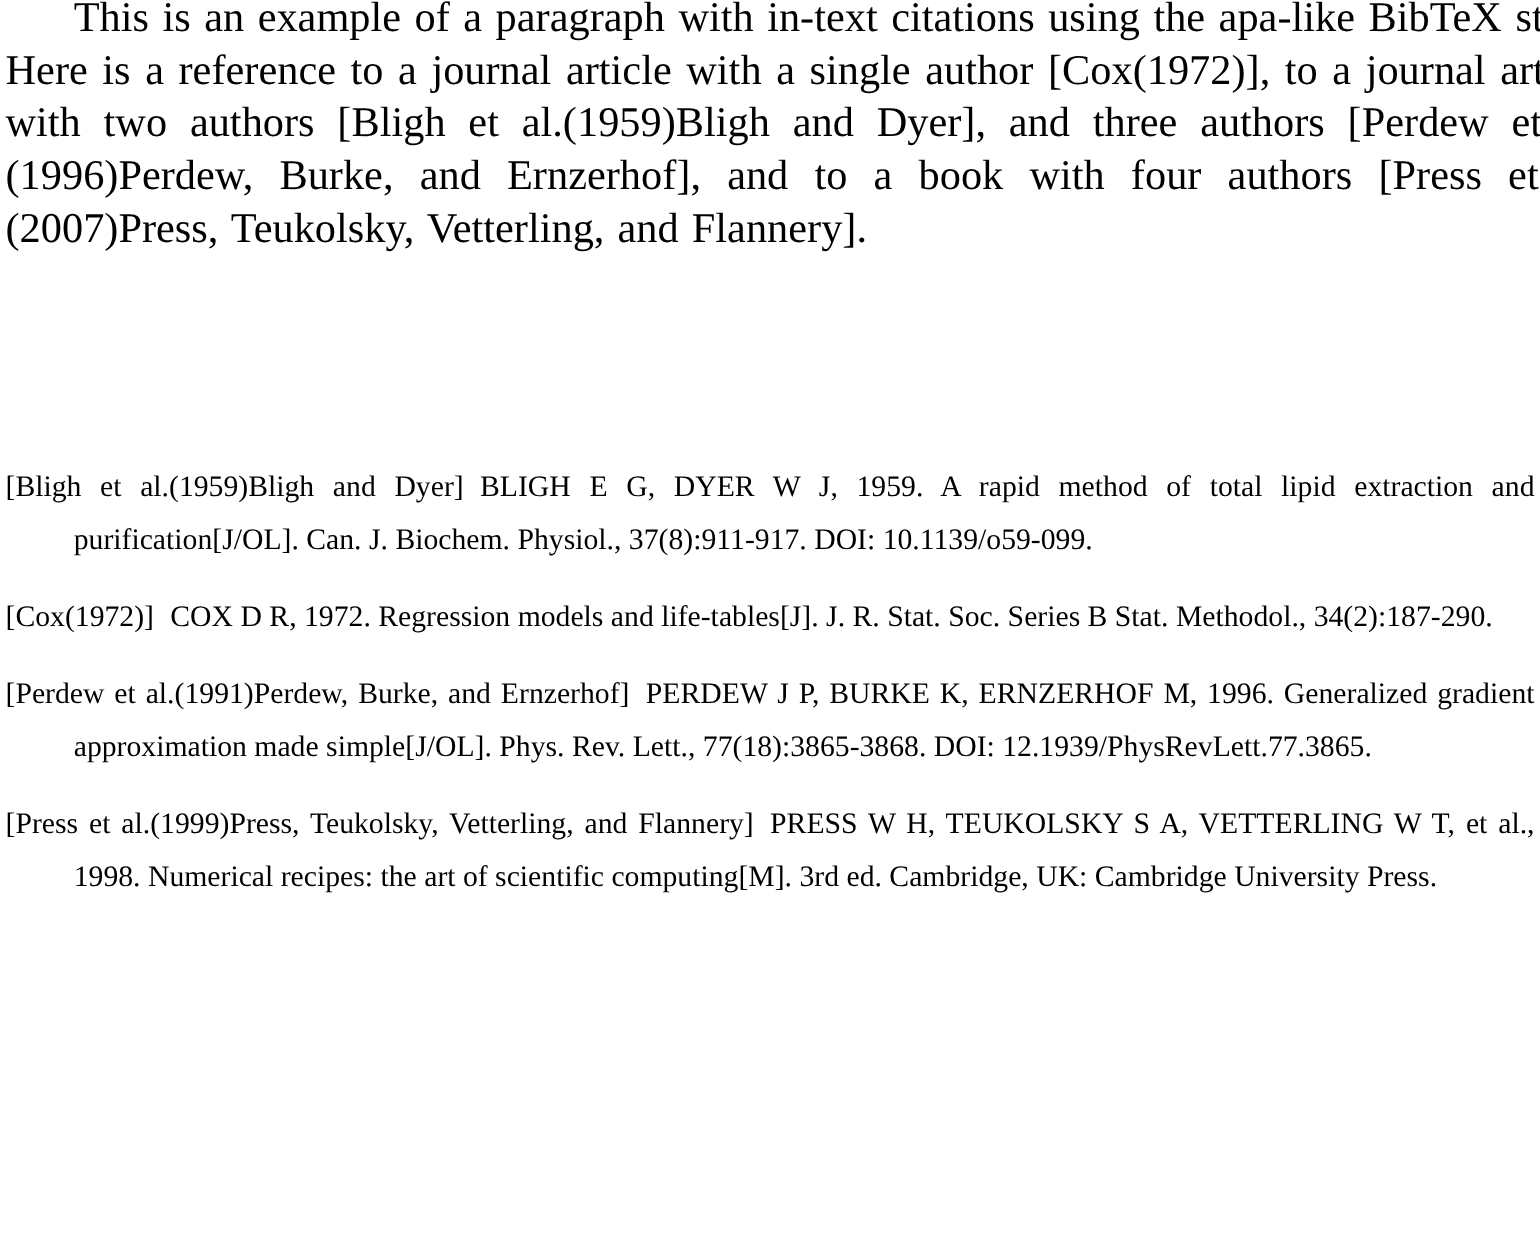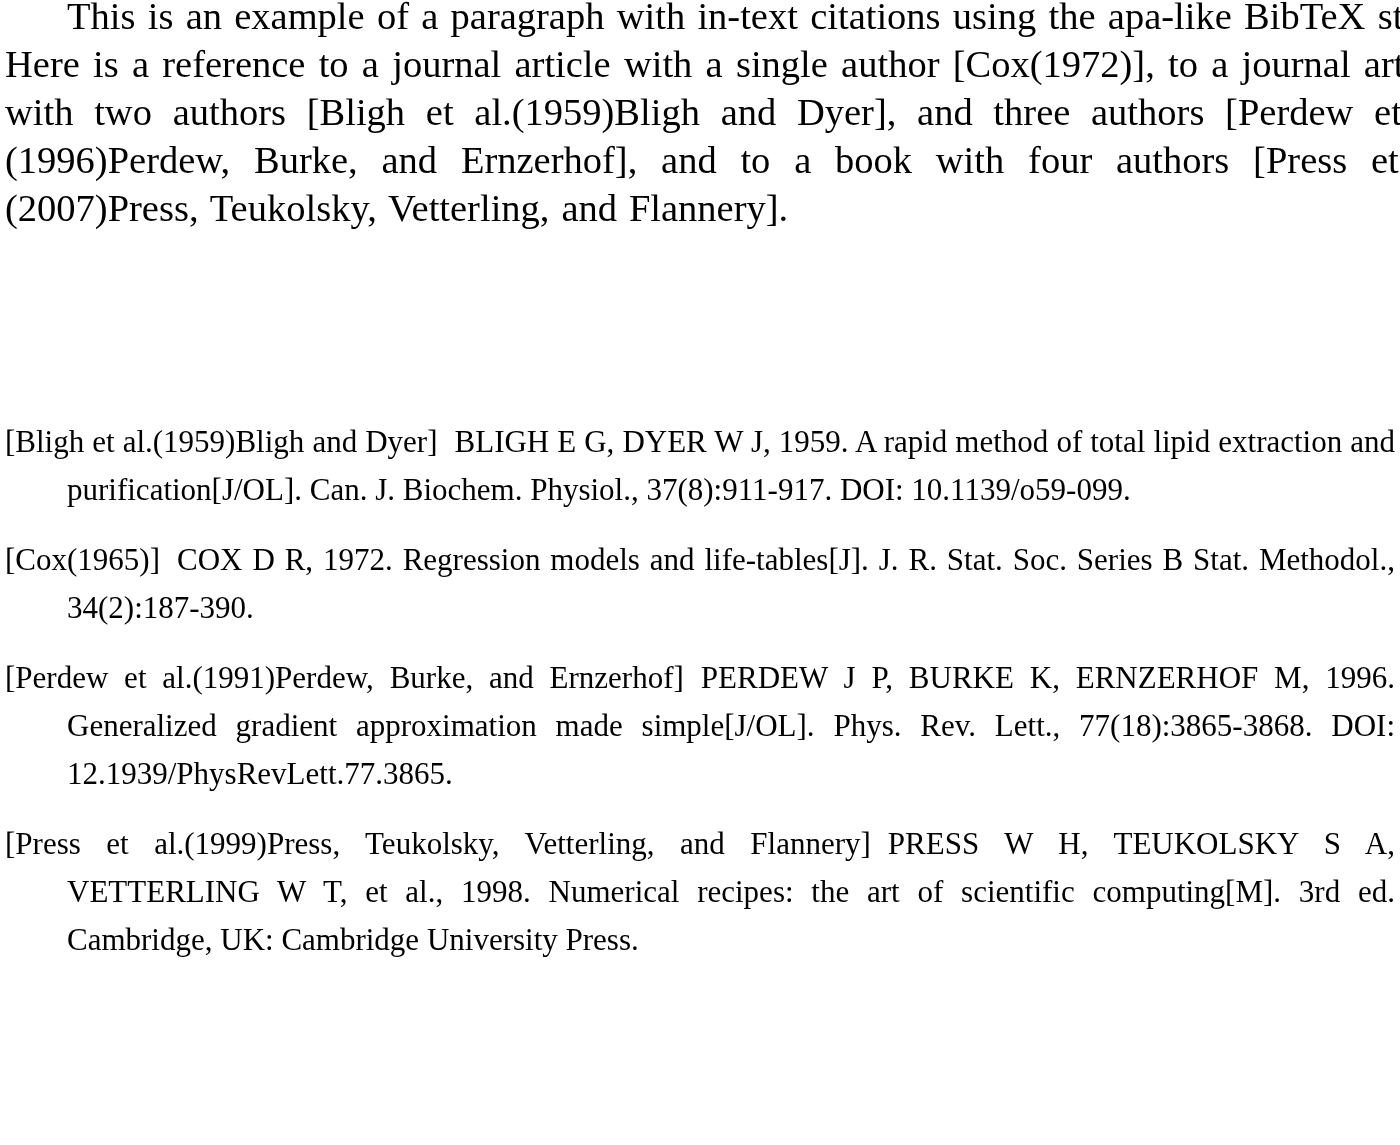--- a/index.html
+++ b/index.html
@@ -44,21 +44,21 @@
   }
 
   .bibliography {
     position: absolute;
     left: 5px;
     top: 418px;
     width: 1390px;
   }
 
   .bib-entry {
-    font-size: 31px;
+    font-size: 27px;
     line-height: 48px;
     text-align: justify;
     text-justify: inter-word;
     padding-left: 62px;
     text-indent: -62px;
     margin: 0 0 22px 0;
     hyphens: none;
   }
   .bib-entry:last-child { margin-bottom: 0; }
 
@@ -75,21 +75,21 @@
     <p class="para">This is an example of a paragraph with in-text citations using the apa-like BibTeX style. Here is a reference to a journal article with a single author [Cox(1972)], to a journal article with two authors [Bligh et al.(1959)Bligh and Dyer], and three authors [Perdew et al.(1996)Perdew, Burke, and Ernzerhof], and to a book with four authors [Press et al.(2007)Press, Teukolsky, Vetterling, and Flannery].</p>
   </div>
 
   <div class="bibliography">
 
     <p class="bib-entry">
       <span class="biblabel">[Bligh et al.(1959)Bligh and Dyer]</span><span class="labelgap"></span><span>BLIGH E G, DYER W J, 1959. A rapid method of total lipid extraction and purification[J/OL]. Can. J. Biochem. Physiol., 37(8):911-917. DOI: 10.1139/o59-099.</span>
     </p>
 
     <p class="bib-entry">
-      <span class="biblabel">[Cox(1965)]</span><span class="labelgap"></span><span>COX D R, 1972. Regression models and life-tables[J]. J. R. Stat. Soc. Series B Stat. Methodol., 34(2):187-390.</span>
+      <span class="biblabel">[Cox(1972)]</span><span class="labelgap"></span><span>COX D R, 1972. Regression models and life-tables[J]. J. R. Stat. Soc. Series B Stat. Methodol., 34(2):187-290.</span>
     </p>
 
     <p class="bib-entry">
       <span class="biblabel">[Perdew et al.(1991)Perdew, Burke, and Ernzerhof]</span><span class="labelgap"></span><span>PERDEW J P, BURKE K, ERNZERHOF M, 1996. Generalized gradient approximation made simple[J/OL]. Phys. Rev. Lett., 77(18):3865-3868. DOI: 12.1939/PhysRevLett.77.3865.</span>
     </p>
 
     <p class="bib-entry">
       <span class="biblabel">[Press et al.(1999)Press, Teukolsky, Vetterling, and Flannery]</span><span class="labelgap"></span><span>PRESS W H, TEUKOLSKY S A, VETTERLING W T, et al., 1998. Numerical recipes: the art of scientific computing[M]. 3rd ed. Cambridge, UK: Cambridge University Press.</span>
     </p>
 

